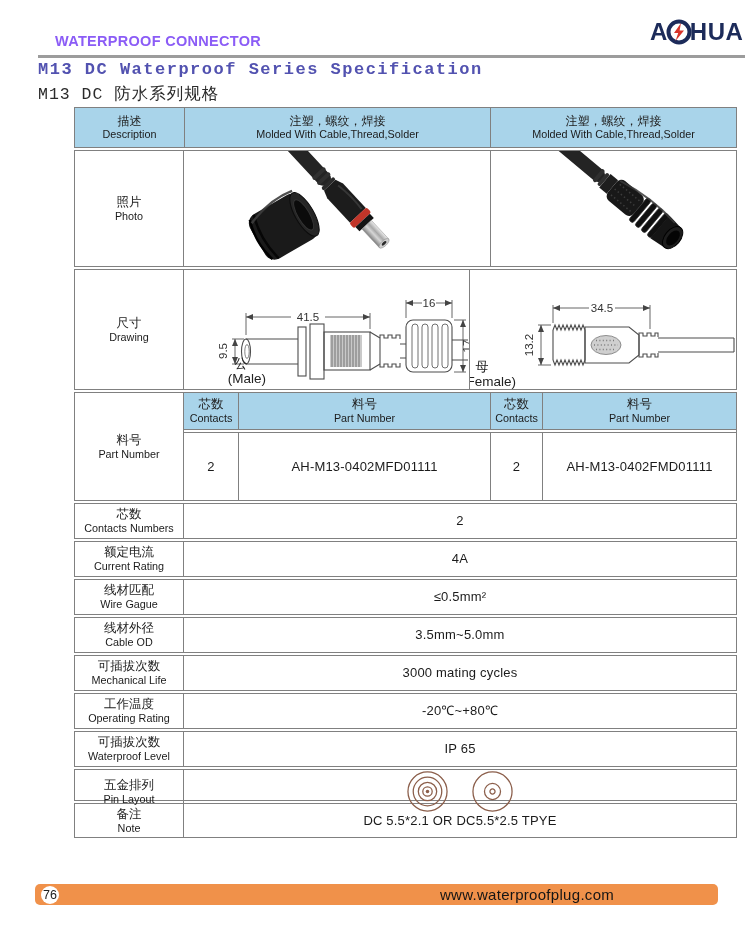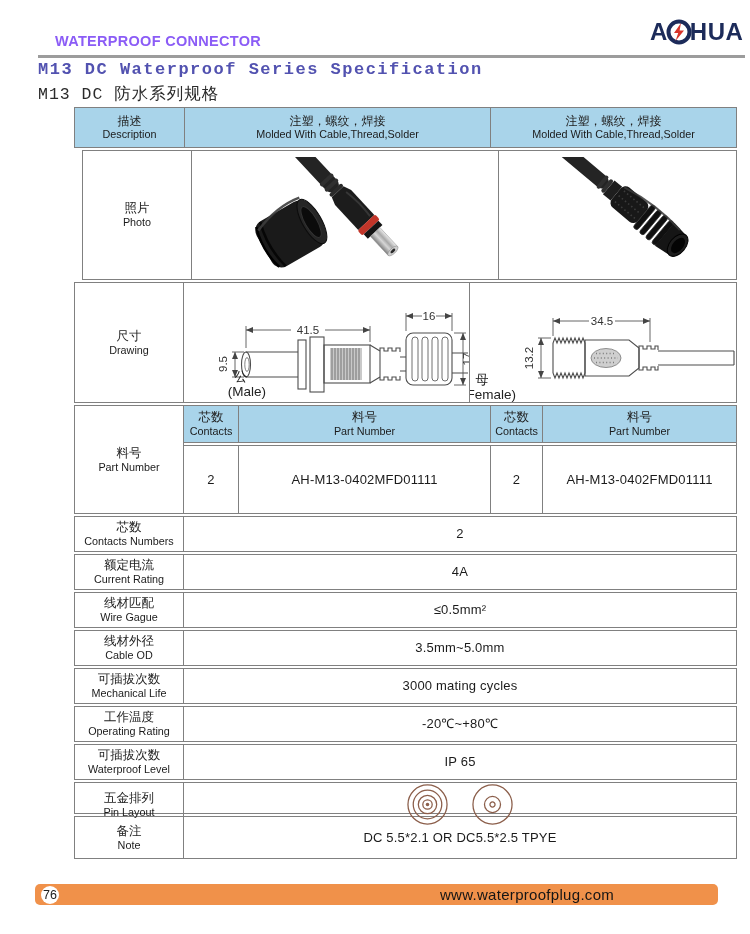--- a/index.html
+++ b/index.html
@@ -12,26 +12,26 @@
   .logo { position:absolute; left:650px; top:18px; display:flex; align-items:center; color:#1c2b5a; font-weight:bold; font-size:24px; letter-spacing:.5px; }
   .logo svg { margin:0 -2px; }
 
   .title-en { position:absolute; left:38px; top:60px; font-family:"Liberation Mono", monospace; font-size:17px; font-weight:bold; letter-spacing:1.5px; color:#5252b0; }
   .title-cn { position:absolute; left:38px; top:83px; font-family:"Liberation Mono", monospace; font-size:16.5px; color:#2a2a2a; letter-spacing:1px; }
 
   
   .spec-table { position:absolute; left:38px; top:107px; width:699px;padding-left:36px; }
   .row { border:1px solid #808080; margin-bottom:2px; display:grid; background:#fff; }
   .r-head  { height:41px;  grid-template-columns:109px 306px 1fr; background:#a9d4ea; }
-  .r-photo { height:130px; grid-template-columns:109px 306px 1fr;margin-left:8px; }
+  .r-photo { height:117px; grid-template-columns:109px 306px 1fr; }
   .r-draw  { height:121px; grid-template-columns:109px 285px 1fr; }
   .r-part  { height:109px; grid-template-columns:109px 1fr; }
   .r-spec  { height:36px;  grid-template-columns:109px 1fr; }
   .r-pin   { height:32px;  grid-template-columns:109px 1fr; overflow:visible; }
-  .r-note  { height:43px;  grid-template-columns:109px 1fr; }
+  .r-note  { height:35px;  grid-template-columns:109px 1fr; }
   .cell { display:flex; flex-direction:column; align-items:center; justify-content:center; line-height:1.2; }
   .bl { border-left:1px solid #808080; }
   .label-cell { border-right:1px solid #808080; }
   .cn { font-size:12.5px; color:#222; }
   .en { font-size:10.8px; font-weight:normal; color:#1b1b1b; }
   .val { flex-direction:row; font-size:13px; color:#1b1b1b; letter-spacing:.2px; }
   .r-head .cn { font-size:12px; }
   .photo-cell, .draw-cell { justify-content:center; align-items:center; overflow:hidden; }
   .draw-cell svg, .r-pin svg { overflow:visible; }
 

